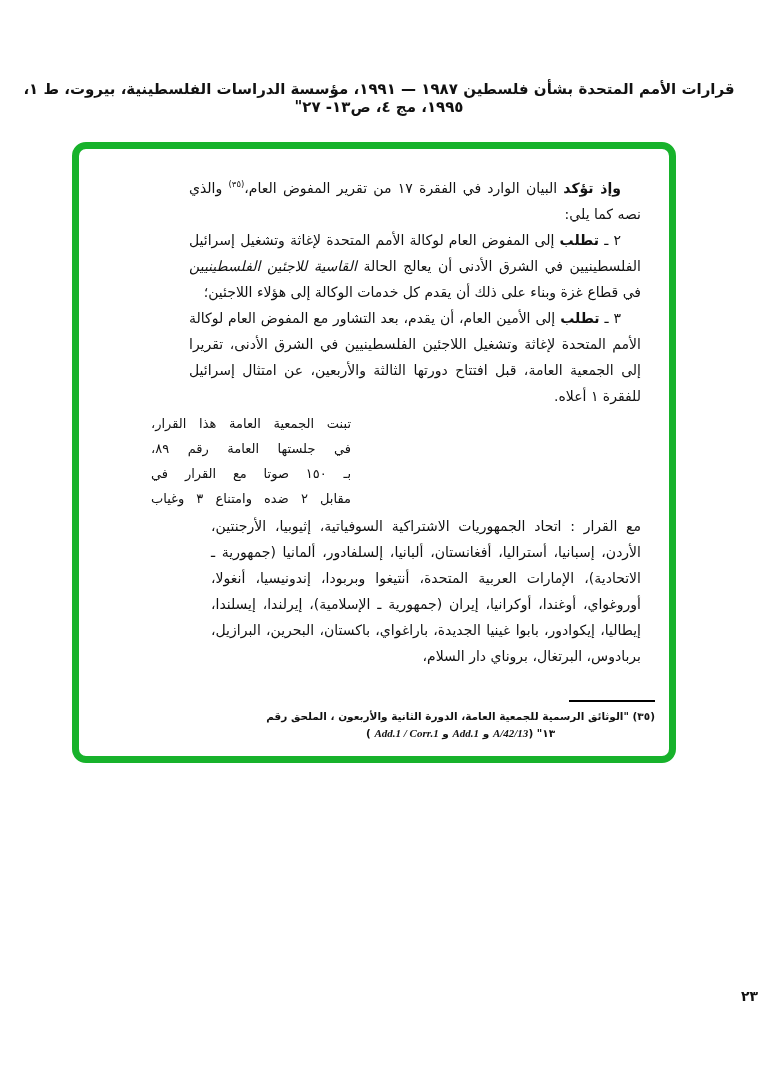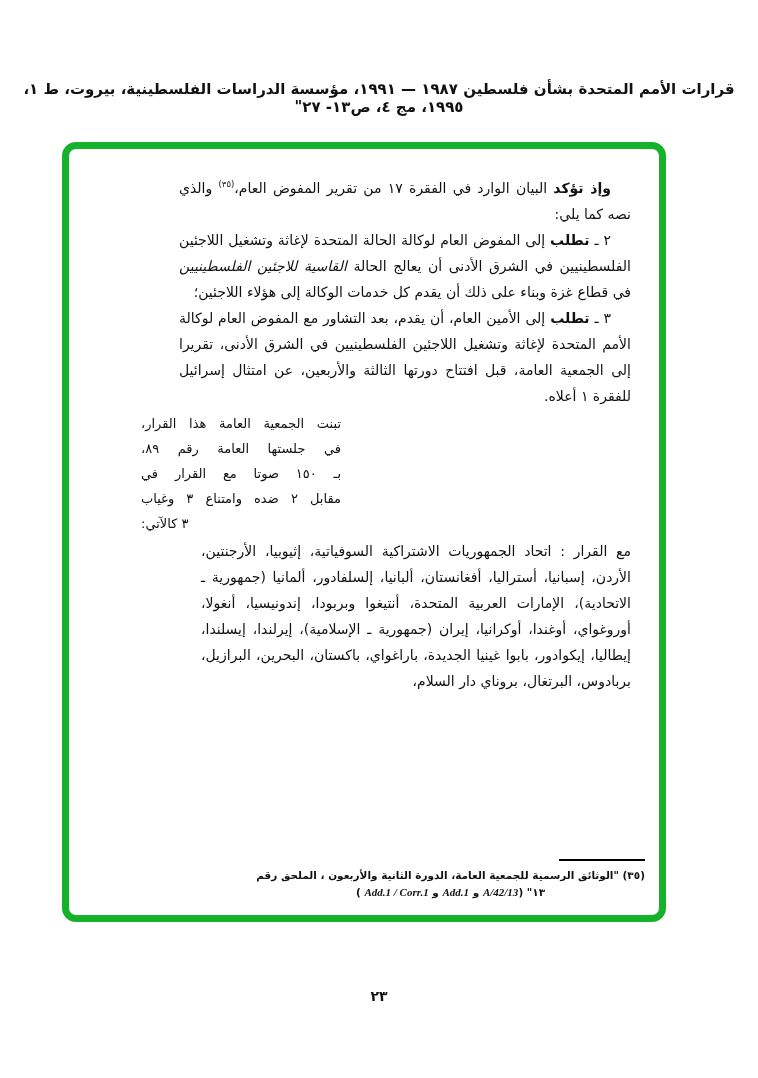--- a/index.html
+++ b/index.html
@@ -8,21 +8,21 @@
     background:#ffffff;color:#111;
     font-family:"DejaVu Sans",sans-serif;
     direction:rtl;overflow:hidden;
   }
   
   .hdr{position:absolute;top:70px;left:0;right:0;text-align:center;}
   .hdr-title{font-size:15px;font-weight:bold;letter-spacing:.2px;}
   .hdr-src{font-size:15px;font-weight:bold;margin-top:10px;}
   
   .frame{
-    position:absolute;top:142px;left:62px;width:604px;height:780px;
+    position:absolute;top:142px;left:72px;width:604px;height:621px;
     box-sizing:border-box;border:7px solid #17b22b;border-radius:14px;
     background:#fff;display:flex;flex-direction:column;overflow:hidden;padding-left:46px;
   }
   .content{padding:26px 28px 0 64px;}
   .para{font-size:14px;line-height:26px;text-align:justify;margin:0;}
   .indent{text-indent:20px;}
   .b{font-weight:bold;}
   .i{font-style:italic;}
   sup.ref{font-size:8.5px;line-height:0;}
   
@@ -32,47 +32,46 @@
   
   .vote{margin-top:2px;margin-left:22px;}
   
   .footnote{margin-top:auto;padding:0 14px 14px 0;text-align:right;}
   .fn-inner{display:inline-block;}
   .fn-rule{height:2px;width:86px;background:#000;margin:0 0 6px auto;}
   .fn-line{font-size:10.5px;font-weight:bold;line-height:17px;white-space:nowrap;text-align:right;}
   .fn-line2{text-align:center;}
   .latin{font-family:"Liberation Serif",serif;font-style:italic;font-weight:bold;font-size:11px;}
   
-  .pageno{position:absolute;top:988px;left:0;right:0;text-align:center;
+  .pageno{position:absolute;top:988px;left:0;right:0;
           font-size:14px;font-weight:bold;letter-spacing:3px;}
 </style>
 </head>
 <body>
 
 <div class="hdr">
   <div class="hdr-src">قرارات الأمم المتحدة بشأن فلسطين ١٩٨٧ — ١٩٩١، مؤسسة الدراسات الفلسطينية، بيروت، ط ١، ١٩٩٥، مج ٤، ص١٣- ٢٧"</div>
 </div>
 
 <div class="frame">
   <div class="content">
 
     <p class="para indent"><span class="b">وإذ تؤكد</span><span> البيان الوارد في الفقرة ١٧ من تقرير المفوض العام،</span><sup class="ref">(٣٥)</sup><span> والذي نصه كما يلي:</span></p>
 
 
 
-    <p class="para indent"><span>٢ ـ </span><span class="b">تطلب</span><span> إلى المفوض العام لوكالة الحالة المتحدة لإغاثة وتشغيل اللاجئين الفلسطينيين في الشرق الأدنى أن يعالج الحالة </span><span class="i">القاسية للاجئين الفلسطينيين</span><span> في قطاع غزة وبناء على ذلك أن يقدم كل خدمات الوكالة إلى هؤلاء اللاجئين؛</span></p>
+    <p class="para indent"><span>٢ ـ </span><span class="b">تطلب</span><span> إلى المفوض العام لوكالة الأمم المتحدة لإغاثة وتشغيل إسرائيل الفلسطينيين في الشرق الأدنى أن يعالج الحالة </span><span class="i">القاسية للاجئين الفلسطينيين</span><span> في قطاع غزة وبناء على ذلك أن يقدم كل خدمات الوكالة إلى هؤلاء اللاجئين؛</span></p>
 
     <p class="para indent"><span>٣ ـ </span><span class="b">تطلب</span><span> إلى الأمين العام، أن يقدم، بعد التشاور مع المفوض العام لوكالة الأمم المتحدة لإغاثة وتشغيل اللاجئين الفلسطينيين في الشرق الأدنى، تقريرا إلى الجمعية العامة، قبل افتتاح دورتها الثالثة والأربعين، عن امتثال إسرائيل للفقرة ١ أعلاه.</span></p>
 
     <div class="adoption">
       <div class="aline">تبنت الجمعية العامة هذا القرار،</div>
       <div class="aline">في جلستها العامة رقم ٨٩،</div>
       <div class="aline">بـ ١٥٠ صوتا مع القرار في</div>
       <div class="aline">مقابل ٢ ضده وامتناع ٣ وغياب</div>
-      <div class="aline last">٣ كالآتي:</div>
     </div>
 
     <p class="para vote"><span>مع القرار : </span><span>اتحاد الجمهوريات الاشتراكية السوفياتية، إثيوبيا، الأرجنتين، الأردن، إسبانيا، أستراليا، أفغانستان، ألبانيا، إلسلفادور، ألمانيا (جمهورية ـ الاتحادية)، الإمارات العربية المتحدة، أنتيغوا وبربودا، إندونيسيا، أنغولا، أوروغواي، أوغندا، أوكرانيا، إيران (جمهورية ـ الإسلامية)، إيرلندا، إيسلندا، إيطاليا، إيكوادور، بابوا غينيا الجديدة، باراغواي، باكستان، البحرين، البرازيل، بربادوس، البرتغال، بروناي دار السلام،</span></p>
 
   </div>
 
   <div class="footnote">
     <div class="fn-inner">
       <div class="fn-rule"></div>
       <div class="fn-line">(٣٥) "الوثائق الرسمية للجمعية العامة، الدورة الثانية والأربعون ، الملحق رقم</div>

